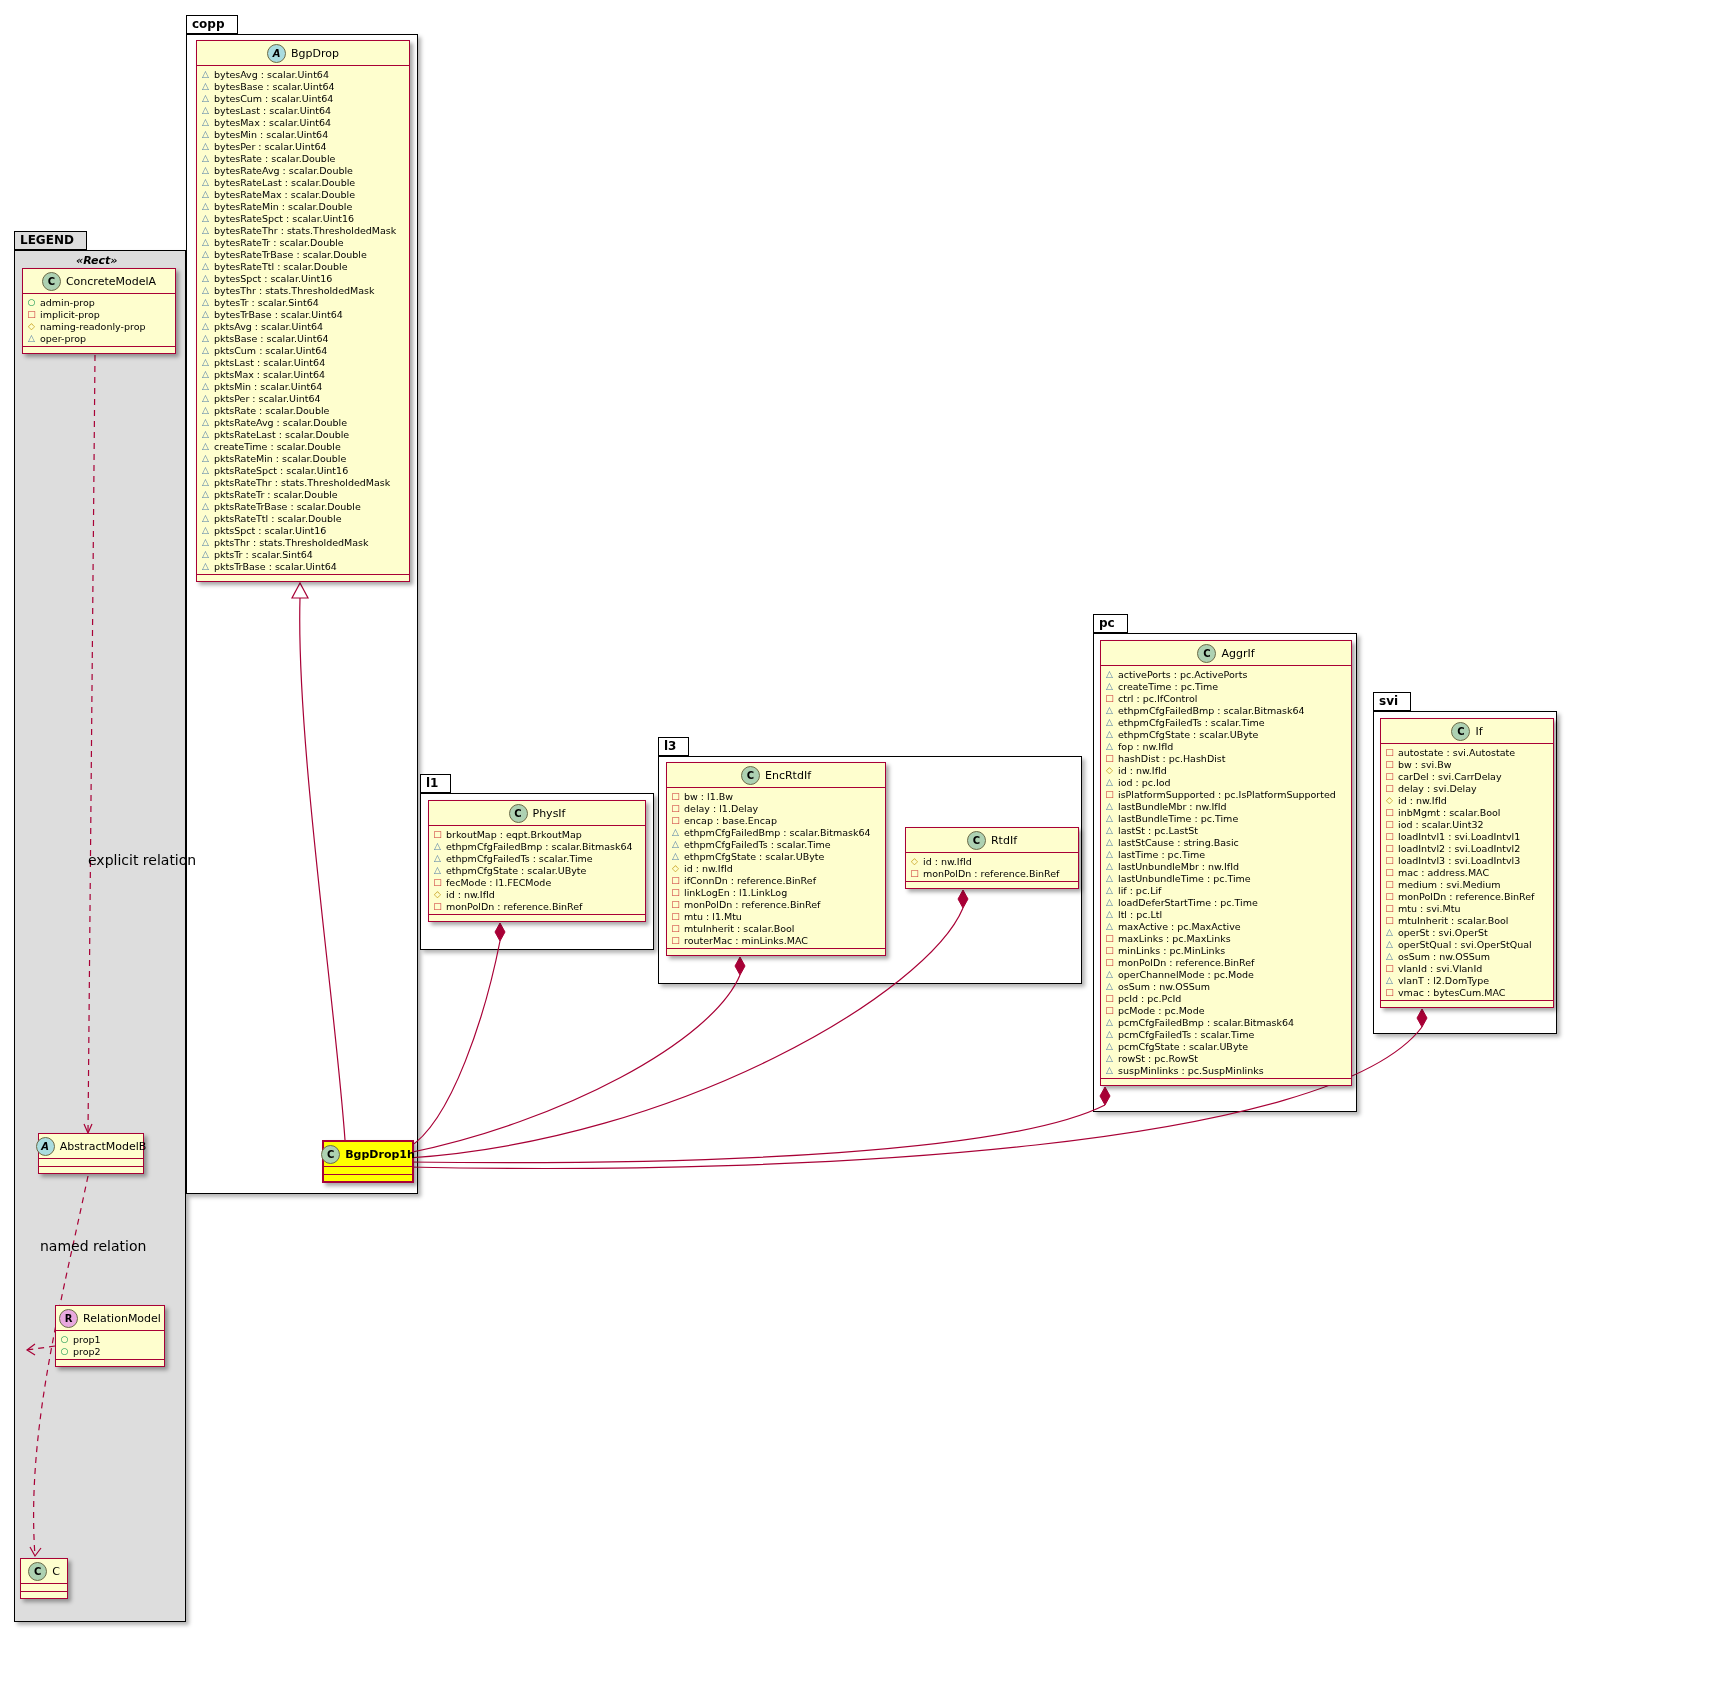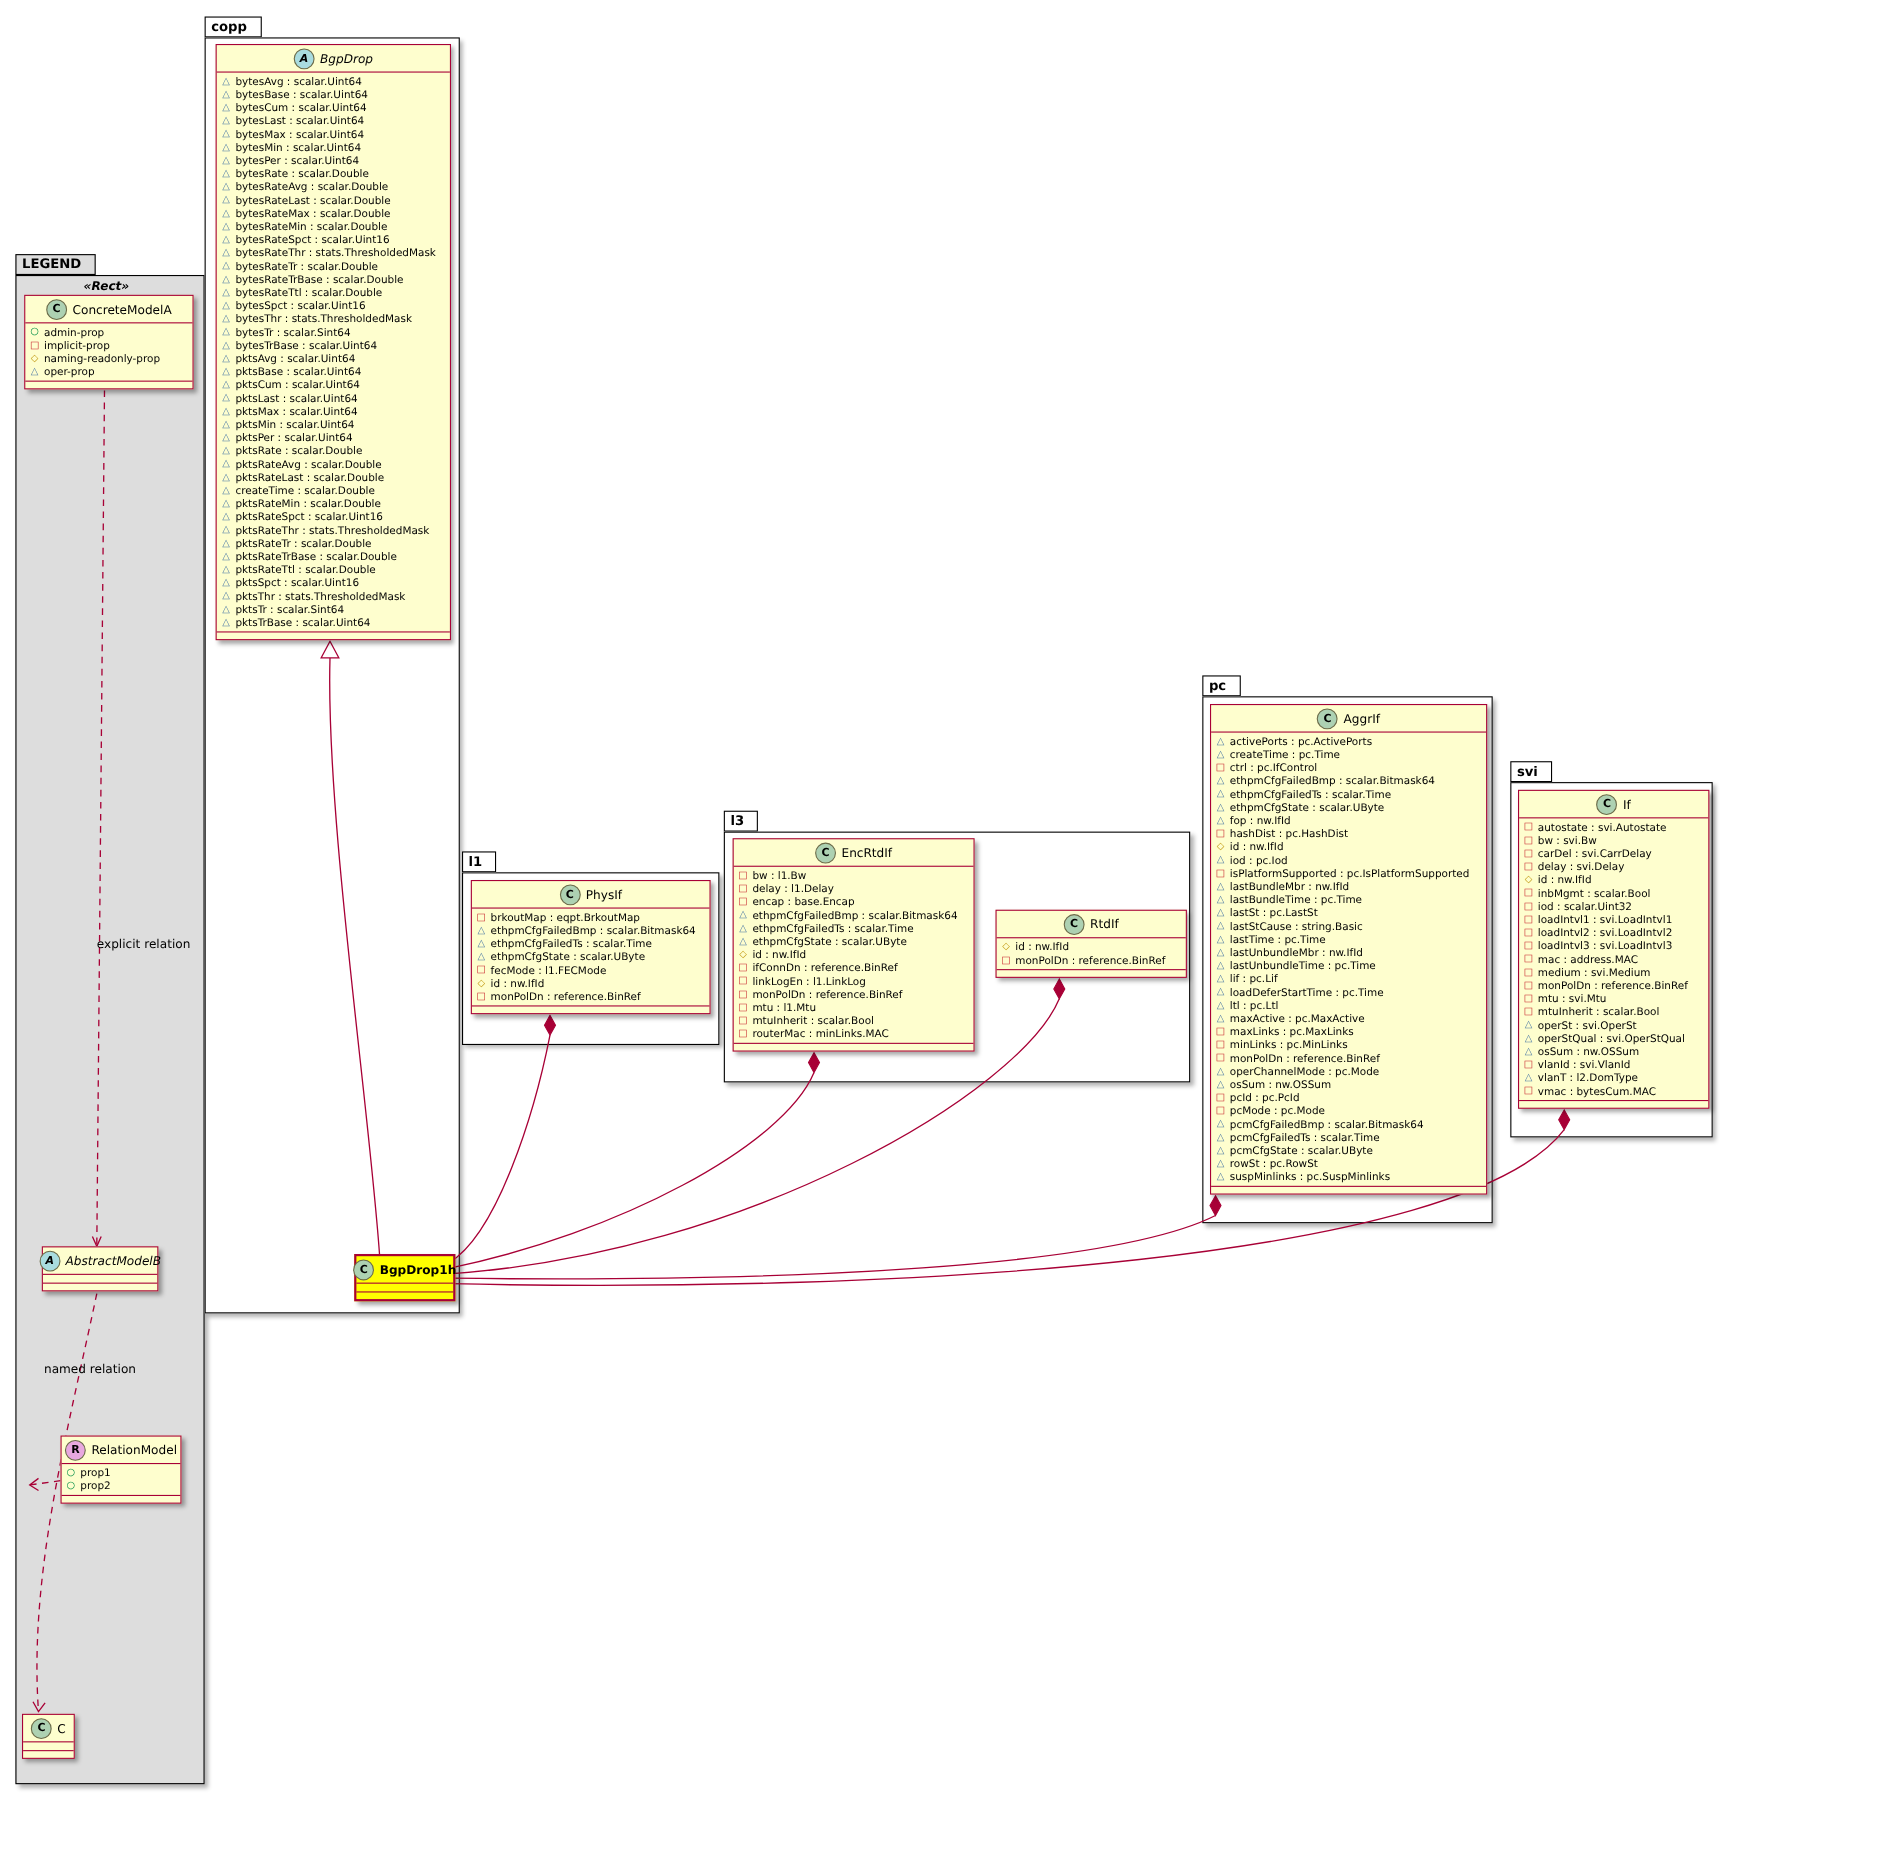--- a/index.html
+++ b/index.html
@@ -21,36 +21,36 @@
   .arr{fill:none;stroke:#A80036;stroke-width:1.2}
 
   
   .cls{position:absolute;background:#FEFECE;border:1.5px solid #A80036;box-shadow:3px 3px 4px rgba(0,0,0,.35);z-index:4}
   .cls-header{display:flex;align-items:center;justify-content:center;gap:5px;height:24px;border-bottom:1px solid #A80036;padding:0 4px}
   .spot{width:17px;height:17px;min-width:17px;border-radius:50%;display:flex;align-items:center;justify-content:center;font-size:10px;font-weight:bold;border:1px solid #6b6b49}
   .spot-C{background:#ADD1B2}
   .spot-A{background:#A9DCDF;font-style:italic}
   .spot-R{background:#E8A8DF}
   .cls-name{font-size:11px;white-space:nowrap}
-  .abstract>.cls-header>.cls-name{font-style:italic}
+  .abstract>.cls-header>.cls-name{}
   .props{list-style:none;margin:0;padding:2px 3px;min-height:7px}
   .props li{display:flex;align-items:center;gap:3px;height:12px;white-space:nowrap}
   .ic{width:11px;min-width:11px;text-align:center;font-size:9px;line-height:12px}
   .ic-admin{color:#089048}
   .ic-implicit{color:#C82930}
   .ic-naming{color:#C29A14}
   .ic-oper{color:#4E7BA6}
   .ptxt{font-size:9.5px}
   .mid{height:7px}
   .cls-footer{height:6px;border-top:1px solid #A80036}
   .hl{background:#FFFF00;border-width:2px}
   .hl .cls-name{font-weight:bold}
 
   
-  .float-label{position:absolute;font-size:11px;color:#000;z-index:5;white-space:nowrap}
+  .float-label{position:absolute;font-size:14px;color:#000;z-index:5;white-space:nowrap}
   .stereo{position:absolute;font-size:11px;font-style:italic;font-weight:bold;z-index:5;white-space:nowrap}
 </style>
 </head>
 <body>
 
 <div id="canvas">
 
   <div class="pkg-body gray" style="left:14px;top:250px;width:170px;height:1370px"></div>
   <div class="pkg-tab gray" style="left:14px;top:231px">LEGEND</div>
 

